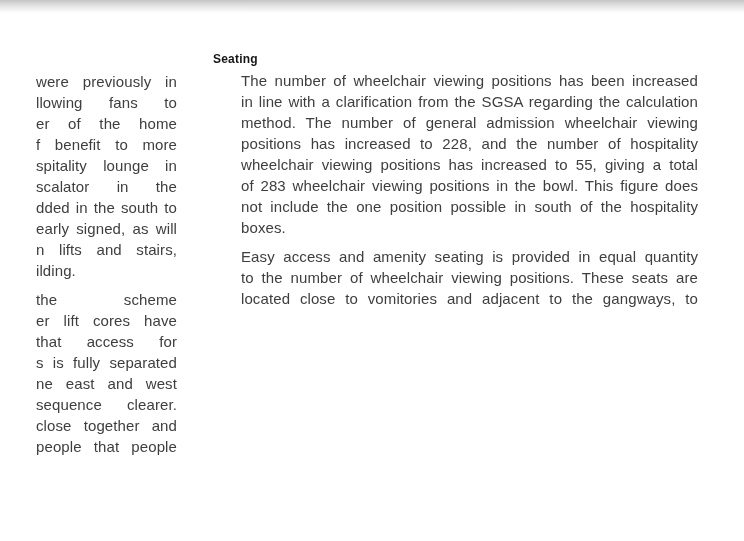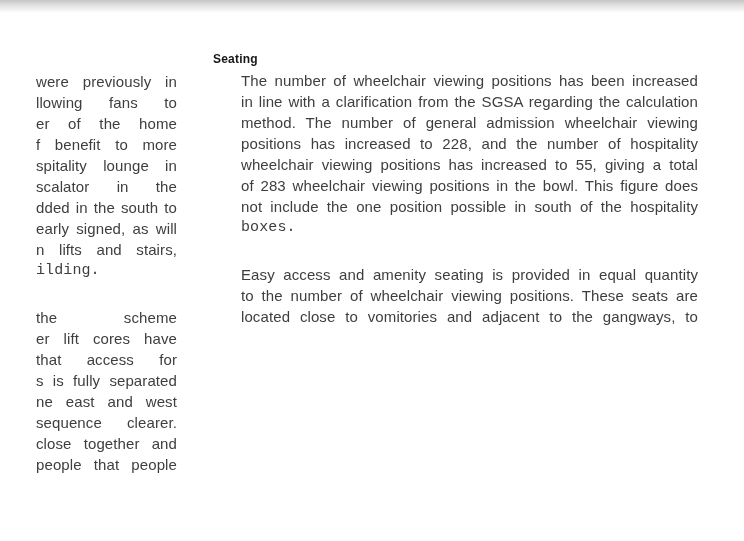--- a/index.html
+++ b/index.html
@@ -29,31 +29,30 @@
     top: 71px;
     width: 177px;
   }
   .col-right {
     position: absolute;
     left: 205px;
     top: 49px;
     width: 493px;
   }
   .tblock { margin: 0; padding-left: 36px; }
-  .tblock + .tblock { margin-top: 26px; }
+  .tblock + .tblock { margin-top: 8px; }
   .line {
     height: 21px;
     text-align: justify;
     text-align-last: justify;
     overflow: hidden;
   }
   .line.last {
     text-align: right;
     text-align-last: left;
-    font-family: Liberation Mono, monospace;
   }
   .section-heading {
     font-size: 12px;
     font-weight: bold;
     line-height: 21px;
     color: #161616;
     margin: 0 0 0 8px;
     letter-spacing: 0.2px;
   }
 </style>

